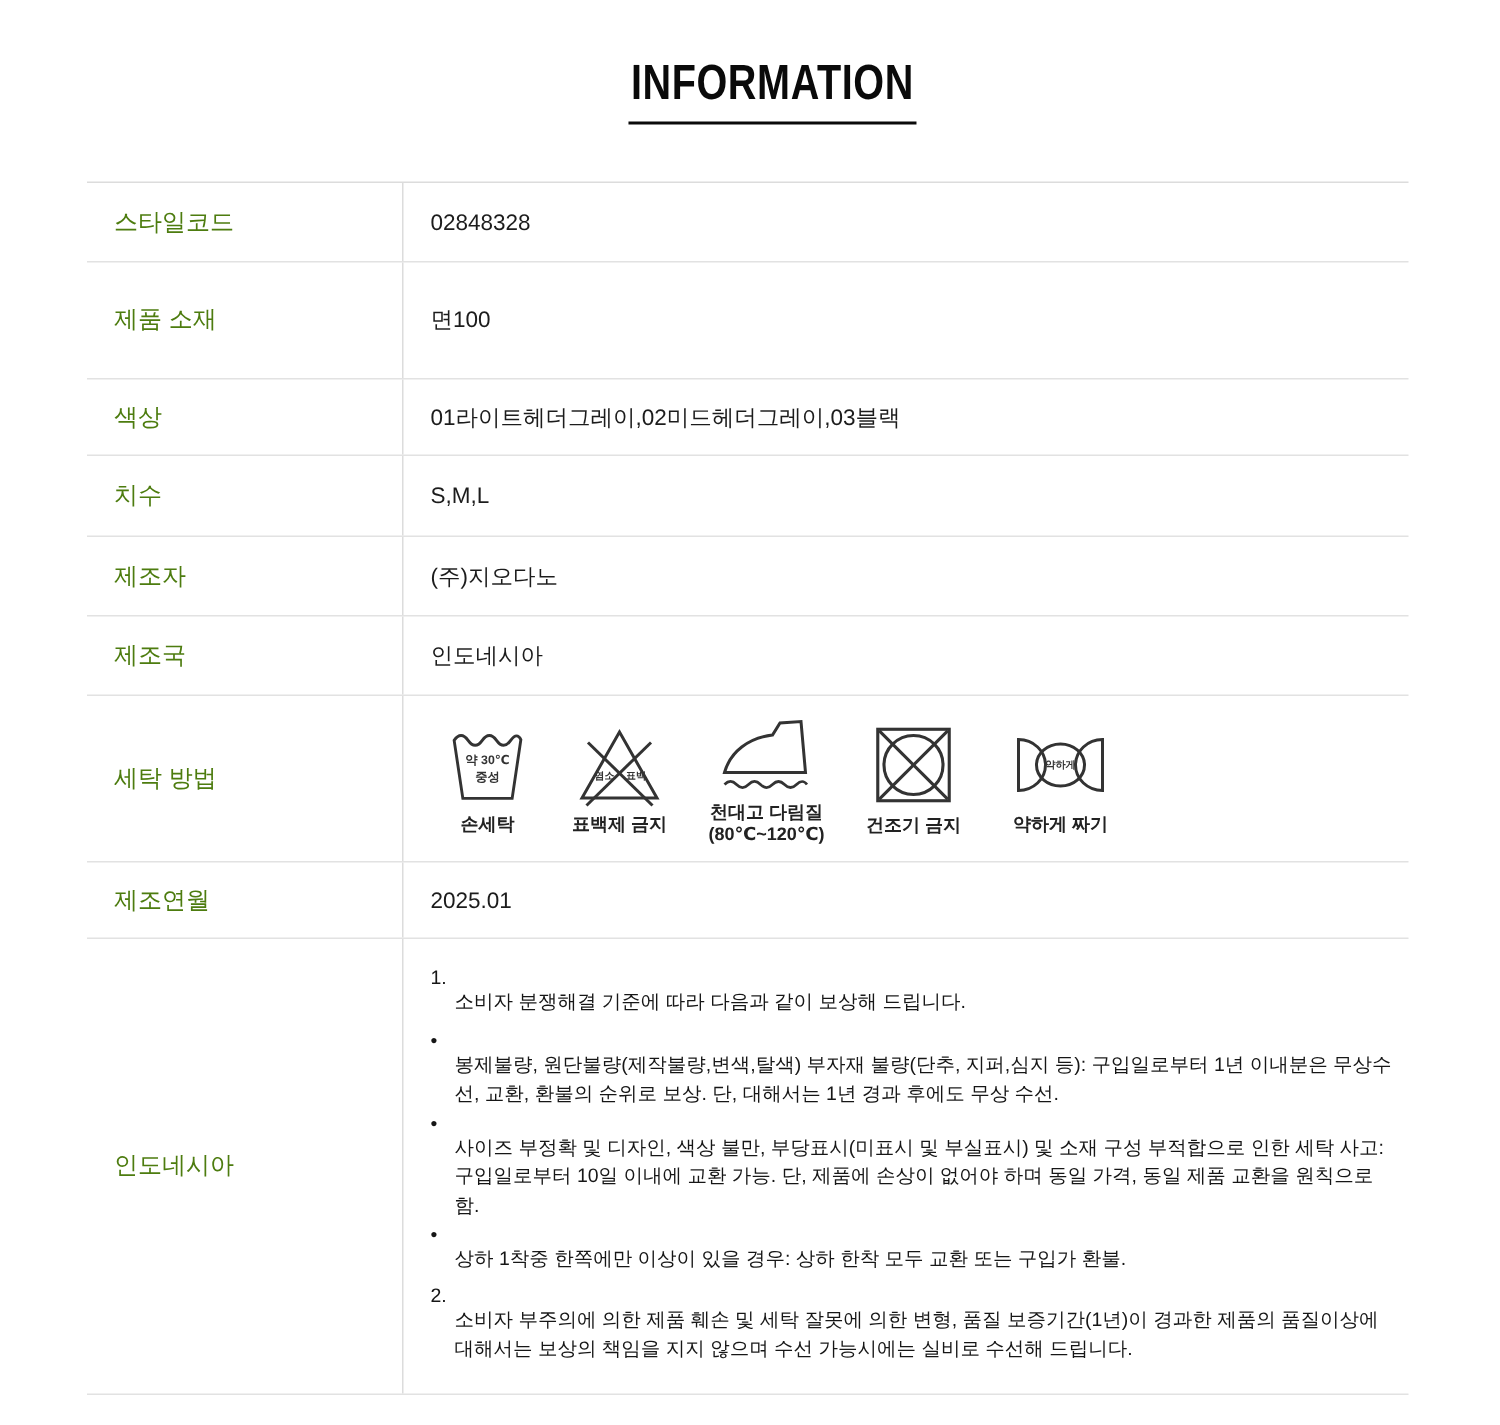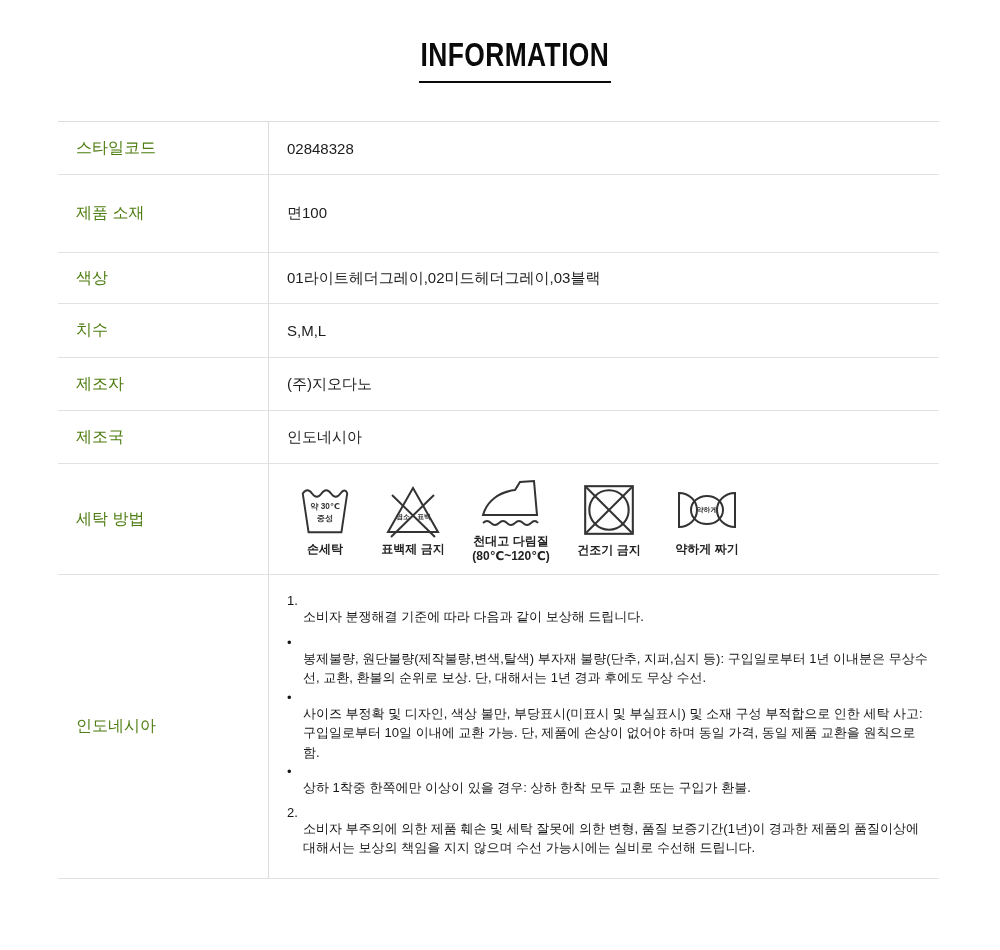--- a/index.html
+++ b/index.html
@@ -189,20 +189,24 @@
               <text class="icon-microtext" x="34" y="30">약하게</text>
             </svg>
           </span>
           <div class="care-label">약하게 짜기</div>
         </div>
 
       </div>
     </div>
   </div>
 
+  <div class="row h51">
+    <div class="cell-label">제조연월</div>
+    <div class="cell-value">2025.01</div>
+  </div>
 
   <div class="row h186">
     <div class="cell-label">인도네시아</div>
     <div class="cell-value warranty">
       <div class="w-item numbered">
         <span class="w-marker">1.</span>
         <span class="w-text">소비자 분쟁해결 기준에 따라 다음과 같이 보상해 드립니다.</span>
       </div>
       <div class="w-item">
         <span class="w-marker">•</span>

